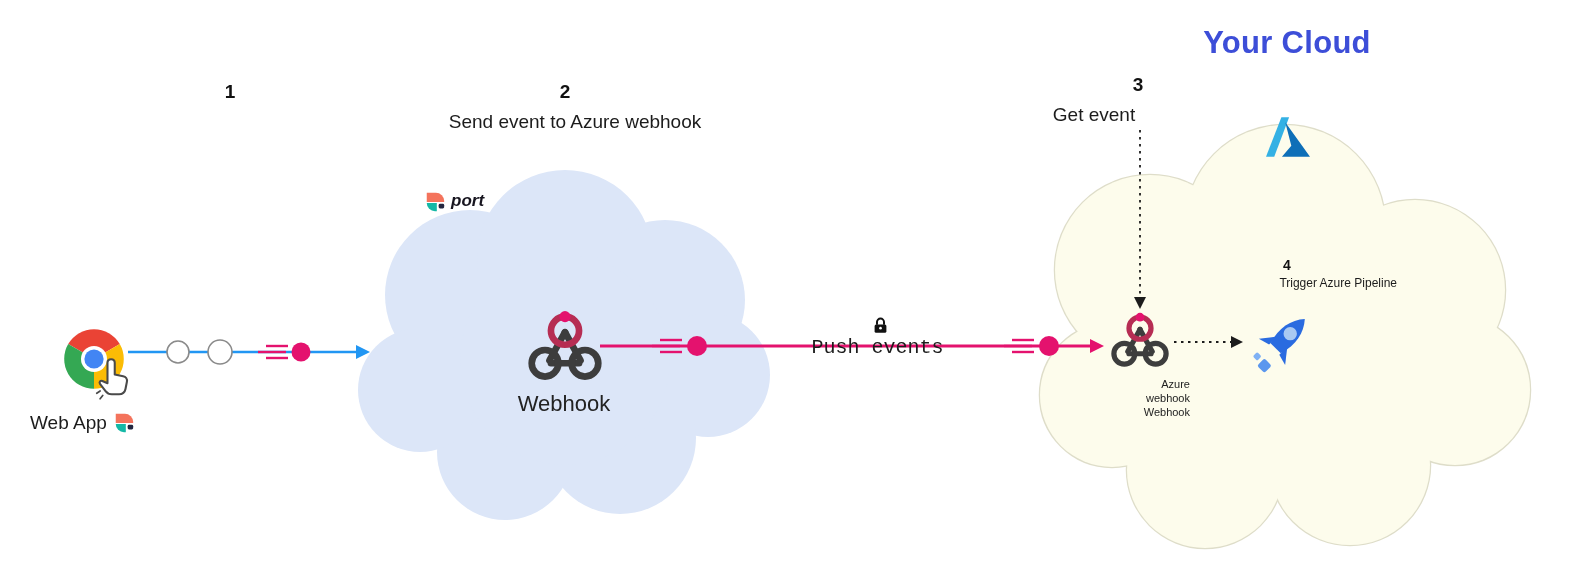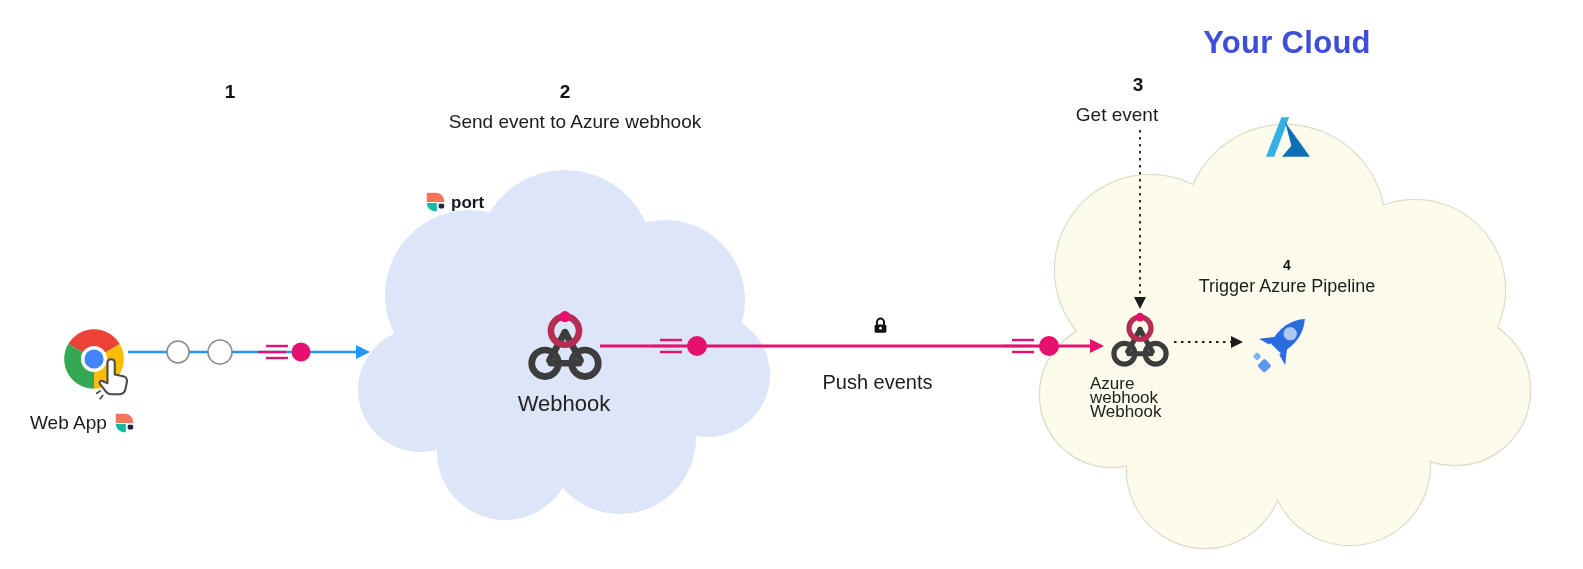--- a/index.html
+++ b/index.html
@@ -7,26 +7,26 @@
   .canvas {
     position:relative; width:1583px; height:569px; background:#fff;
     font-family:"Liberation Sans","DejaVu Sans",sans-serif; color:#1c1c1c; overflow:hidden;
   }
   .bg-svg { position:absolute; left:0; top:0; z-index:0; }
   .connector-svg { position:absolute; left:0; top:0; z-index:1; }
   .node { position:absolute; z-index:2; }
   .step-num { font-weight:700; font-size:19px; text-align:center; color:#111; }
   .step-label { font-size:19px; text-align:center; color:#1c1c1c; }
   .step-num.small { font-size:14px; }
-  .step-label.small { font-size:18px; }
+  .step-label.small { font-size:12px;text-align:right; }
   .diagram-title { font-size:31px; font-weight:700; color:#3d4ed8; text-align:center; letter-spacing:.3px; }
   .node-label { font-size:22px; text-align:center; color:#222; }
   .push-label { font-size:20px; text-align:center; color:#1c1c1c; }
-  .tiny-label { font-size:17px; line-height:14px; text-align:left; color:#222; }
-  .brand-row { display:flex; align-items:flex-end; gap:5px; }
+  .tiny-label { font-size:11px; line-height:14px; text-align:right; color:#222; }
+  .brand-row { display:flex; align-items:flex-start; gap:5px;font-style:italic; }
   .brand-text { font-weight:700; font-size:17px; color:#17151f; }
   .webapp-row { display:flex; align-items:center; gap:6px; }
   .webapp-text { font-size:19px; color:#1c1c1c; }
 </style>
 </head>
 <body>
 
 <div class="canvas">
 
   <svg class="bg-svg" width="1583" height="569">
@@ -138,21 +138,21 @@
   </svg>
 
   <div class="node diagram-title" style="left:1132px; top:25px; width:310px;">Your Cloud</div>
 
   <div class="node step-num" style="left:180px; top:81px; width:100px;">1</div>
 
   <div class="node step-num" style="left:515px; top:81px; width:100px;">2</div>
   <div class="node step-label" style="left:415px; top:111px; width:320px;">Send event to Azure webhook</div>
 
   <div class="node step-num" style="left:1088px; top:74px; width:100px;">3</div>
-  <div class="node step-label" style="left:1042px; top:104px; width:150px;">Get event</div>
+  <div class="node step-label" style="left:1019px; top:104px; width:150px;">Get event</div>
 
   <div class="node step-num small" style="left:1237px; top:257px; width:100px;">4</div>
   <div class="node step-label small" style="left:1177px; top:276px; width:220px;">Trigger Azure Pipeline</div>
 
   <svg class="node" style="left:63px; top:328px;" width="62" height="62">
       <use href="#chrome"></use>
     </svg>
   <svg class="node" style="left:94px; top:356px;" width="42" height="44" viewBox="0 0 30 34">
     <path d="M12,2.5 c1.6,0 2.8,1.2 2.8,2.8 v9 l6.5,1.3 c2,0.4 3.3,2.3 2.9,4.3 l-1.1,5.6 c-0.5,2.4 -2.6,4.1 -5,4.1 h-5.6 c-1.9,0 -3.7,-0.9 -4.8,-2.4 l-4.3,-5.7 c-0.9,-1.2 0.4,-2.8 1.8,-2.2 l4,1.7 v-15.7 c0,-1.6 1.2,-2.8 2.8,-2.8 z" fill="#fff" stroke="#4a4a4a" stroke-width="1.6" stroke-linejoin="round"></path>
     <path d="M3.5,27 l-2.6,1.8 M5.5,30.5 l-2,2.6" stroke="#4a4a4a" stroke-width="1.3" stroke-linecap="round"></path>
@@ -173,21 +173,21 @@
   <svg class="node" style="left:528px; top:310px;" width="74" height="74">
       <use href="#webhook"></use>
     </svg>
   <div class="node node-label" style="left:464px; top:391px; width:200px;">Webhook</div>
 
   <svg class="node" style="left:871px; top:316px;" width="19" height="19" viewBox="0 0 20 20">
     <path d="M6.3,9.2 V6.4 a3.7,3.7 0 0 1 7.4,0 V9.2" fill="none" stroke="#111" stroke-width="2.1"></path>
     <rect x="3.8" y="9" width="12.4" height="8.6" rx="1.6" fill="#111"></rect>
     <circle cx="10" cy="12.8" r="1.4" fill="#fff"></circle>
   </svg>
-  <div class="node push-label" style="left:775px; top:371px; width:205px;">Push events</div>
+  <div class="node push-label" style="left:775px; top:336px; width:205px;font-family:Liberation Mono, monospace;">Push events</div>
 
   <svg class="node" style="left:1266px; top:117px;" width="44" height="40">
       <use href="#azurelogo"></use>
     </svg>
   <svg class="node" style="left:1111px; top:312px;" width="58" height="58">
       <use href="#webhook"></use>
     </svg>
   <div class="node tiny-label" style="left:1090px; top:377px; width:100px;">
     <div>Azure</div>
     <div>webhook</div>

